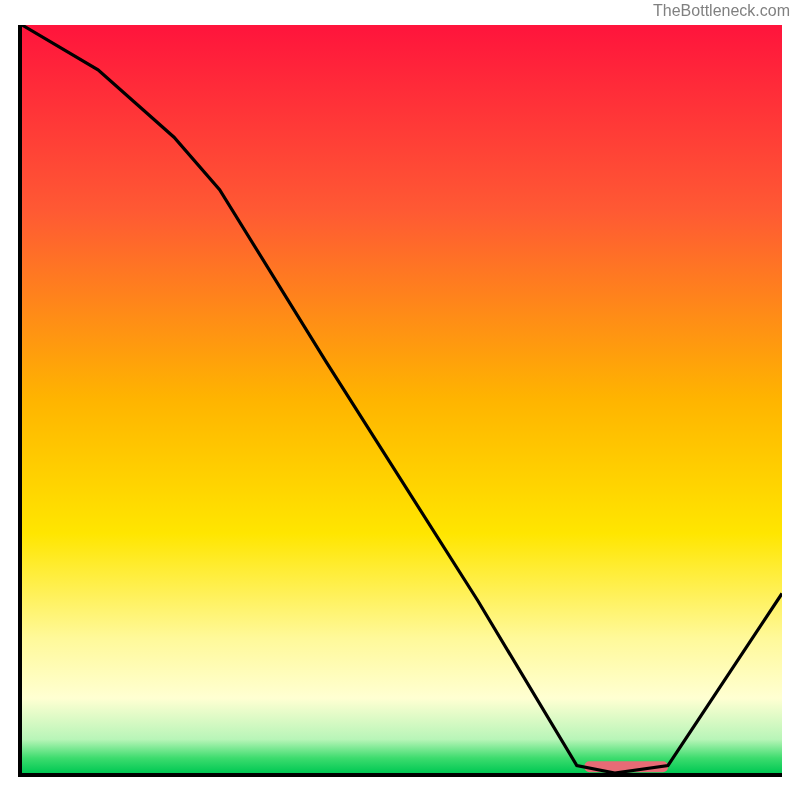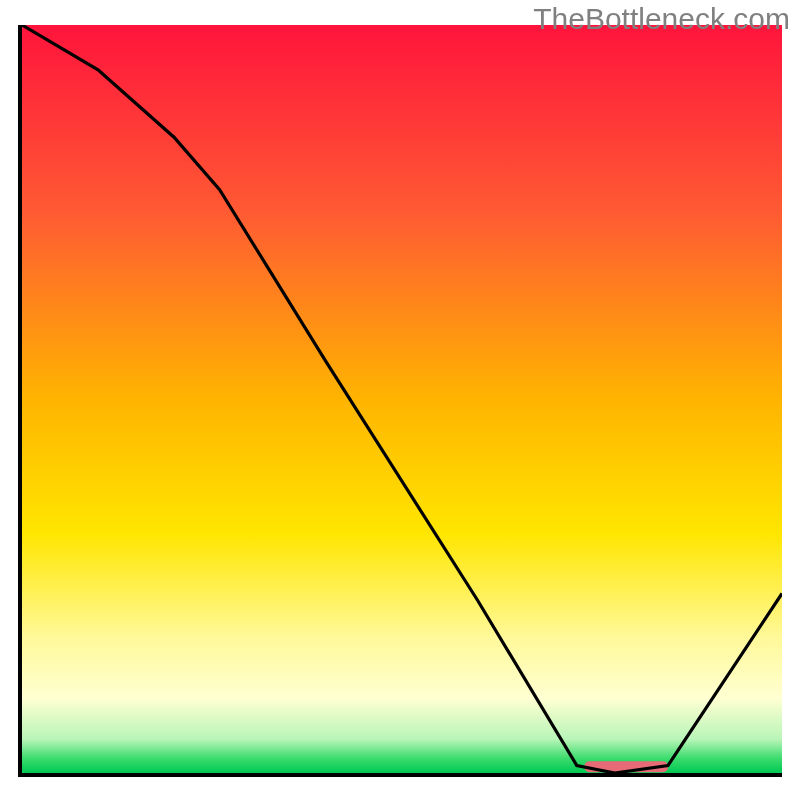--- a/index.html
+++ b/index.html
@@ -13,21 +13,21 @@
   }
   .container {
     position: relative;
     width: 800px;
     height: 800px;
   }
   .watermark {
     position: absolute;
     top: 2px;
     right: 10px;
-    font-size: 30px;
+    font-size: 16px;
     color: #808080;
     font-family: Arial, sans-serif;
     z-index: 10;
   }
   .chart-area {
     position: absolute;
     left: 18px;
     top: 25px;
     width: 764px;
     height: 752px;

